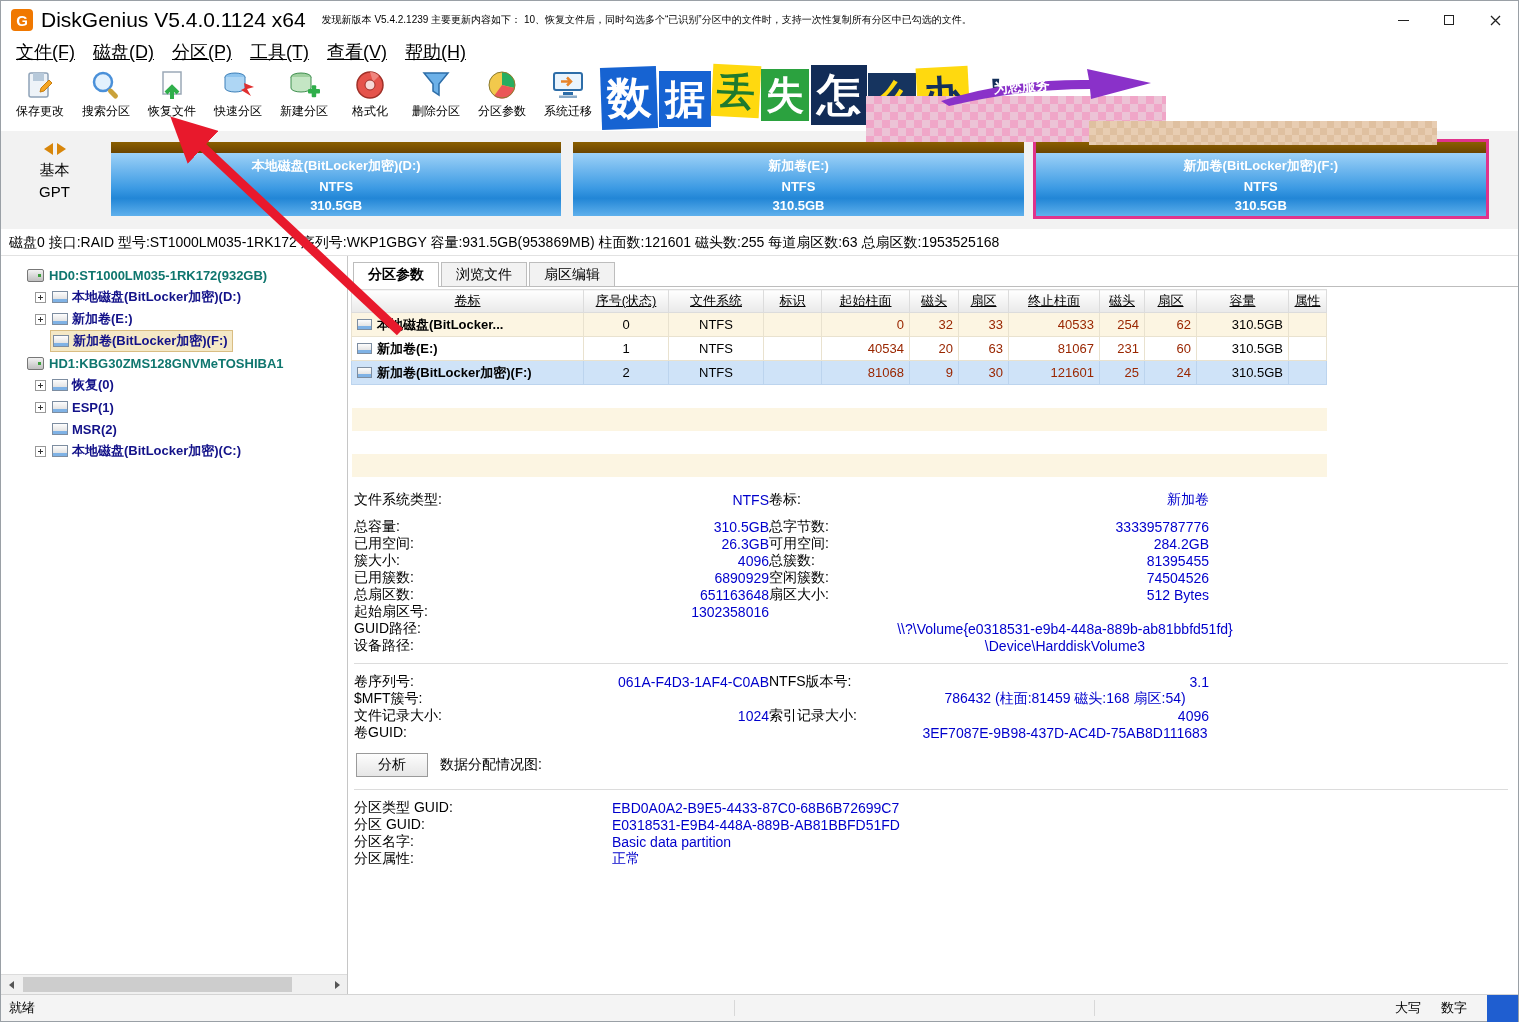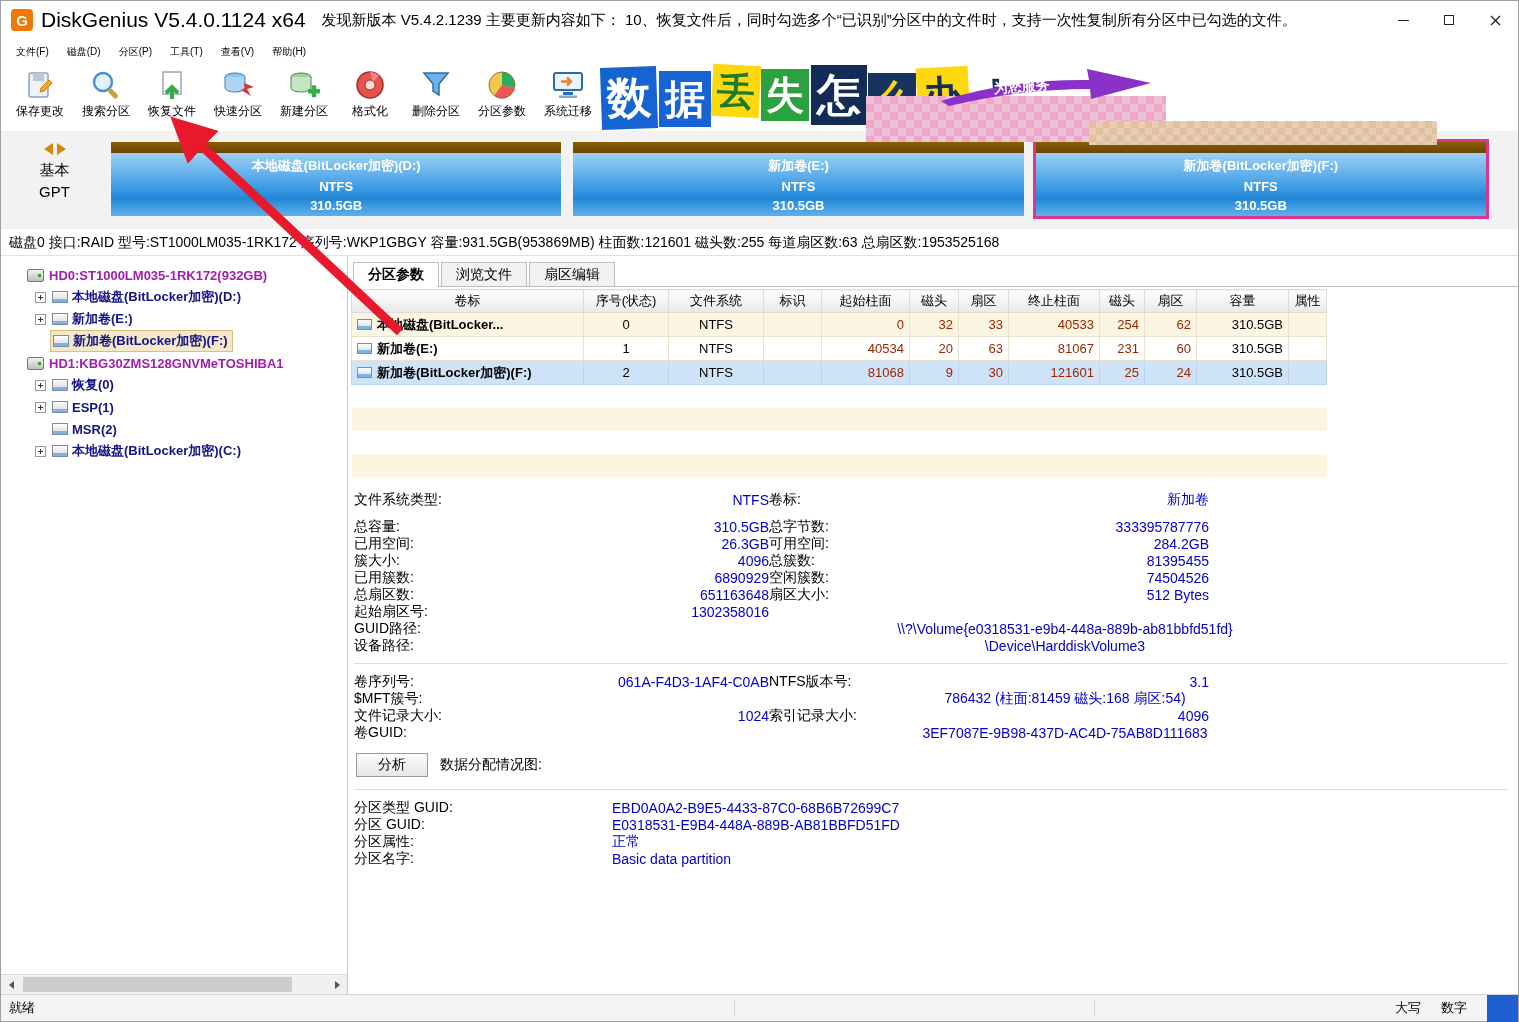--- a/index.html
+++ b/index.html
@@ -4,29 +4,29 @@
 <style>
   * { box-sizing: border-box; margin: 0; padding: 0; }
   html,body { width:1519px; height:1022px; overflow:hidden; }
   body { font-family:"Liberation Sans","DejaVu Sans",sans-serif; background:#fff; position:relative; font-size:14px; color:#000; }
   .win { position:absolute; inset:0; border:1px solid #9aa0a6; display:flex; flex-direction:column; background:#fff; }
 
   
   .titlebar { height:38px; flex:none; display:flex; align-items:center; padding-left:10px; background:#fff; }
   .applogo { width:22px; height:22px; background:#f07800; color:#fff; font-weight:bold; border-radius:4px; display:flex; align-items:center; justify-content:center; font-size:15px; flex:none; }
   .apptitle { font-size:21px; margin-left:8px; white-space:nowrap; }
-  .notice { font-size:15px; margin-left:16px; white-space:nowrap; overflow:hidden; }
+  .notice { font-size:10px; margin-left:16px; white-space:nowrap; overflow:hidden; }
   .wbtns { margin-left:auto; display:flex; flex:none; }
   .wbtn { width:46px; height:38px; display:flex; align-items:center; justify-content:center; }
   .ic-min { width:11px; height:1px; background:#222; display:inline-block; }
   .ic-max { width:10px; height:10px; border:1px solid #222; display:inline-block; }
 
   
   .menubar { height:26px; flex:none; display:flex; align-items:center; padding-left:6px; background:#fff; }
-  .menu-item { padding:0 9px; font-size:10px; cursor:default; }
+  .menu-item { padding:0 9px; font-size:18px; cursor:default;text-decoration:underline; }
 
   
   .toolbar { height:66px; flex:none; display:flex; align-items:flex-start; padding-left:6px; position:relative; background:#fff; }
   .tbtn { width:66px; height:64px; display:flex; flex-direction:column; align-items:center; padding-top:3px; flex:none; }
   .ticon { width:34px; height:34px; flex:none; }
   .ticon svg { width:100%; height:100%; display:block; }
   .tlabel { font-size:12px; margin-top:1px; white-space:nowrap; }
 
   
   .ad { position:absolute; left:600px; top:0; width:838px; height:66px; z-index:20; pointer-events:none; }
@@ -59,21 +59,21 @@
   .pbar-strip { height:11px; background:linear-gradient(180deg,#8a5f00,#6b4400); flex:none; }
   .pbar-body { flex:1; background:linear-gradient(180deg,#9dd1f7 0%, #3d9be4 55%, #2286d6 72%, #5fb0ec 100%); color:#fff; font-weight:bold; font-size:13px; text-align:center; display:flex; flex-direction:column; justify-content:center; gap:4px; }
 
   
   .diskinfo { height:27px; flex:none; line-height:27px; padding-left:8px; font-size:14px; background:#fff; border-bottom:1px solid #e2e2e2; white-space:nowrap; }
 
   
   .main { flex:1; display:flex; min-height:0; }
   .tree { width:347px; flex:none; border-right:1px solid #c6c6c6; position:relative; padding-top:8px; background:#fff; }
   .titem { height:22px; display:flex; align-items:center; font-size:13px; font-weight:bold; white-space:nowrap; }
-  .lvl0 { padding-left:24px; color:#a21caf; }
+  .lvl0 { padding-left:24px; color:#0f766e; }
   .lvl1 { padding-left:34px; color:#131289; }
   .inner { display:inline-flex; align-items:center; padding:1px 4px 1px 2px; }
   .titem.selected .inner { background:#f4e8c6; border:1px solid #d9bd83; }
   .expander { width:11px; height:11px; border:1px solid #999; background:#fff; margin-right:4px; position:relative; flex:none; }
   .expander::before { content:""; position:absolute; left:2px; right:2px; top:4px; height:1px; background:#333; }
   .expander.plus::after { content:""; position:absolute; top:2px; bottom:2px; left:4px; width:1px; background:#333; }
   .expander.none { visibility:hidden; }
   .dicon { width:17px; height:13px; margin-right:5px; background:linear-gradient(#f2f2f2,#bfbfbf); border:1px solid #777; border-radius:2px; position:relative; flex:none; }
   .dicon::after { content:""; position:absolute; right:2px; top:4px; width:3px; height:3px; background:#3c9f3c; }
   .picon { width:16px; height:12px; margin-right:4px; background:linear-gradient(#fdfdfd,#d8d8d8); border:1px solid #7d8da0; box-shadow:inset 0 -3px 0 #7fb2e5; flex:none; }
@@ -85,21 +85,21 @@
   .hthumb { position:absolute; left:2px; top:2px; bottom:2px; width:88%; background:#cdcdcd; }
 
   .content { flex:1; padding:6px 0 0 3px; background:#fff; overflow:hidden; }
   .tabbar { display:flex; height:25px; padding-left:2px; border-bottom:1px solid #bdbdbd; }
   .tab { padding:9px 14px; display:flex; align-items:center; font-size:14px; border:1px solid #bdbdbd; border-bottom:none; background:#f2f2f2; margin-right:2px; cursor:default;text-align:center; }
   .tab.active { background:#fff; font-weight:bold; position:relative; }
   .tab.active::after { content:""; position:absolute; left:0; right:0; bottom:-1px; height:1px; background:#fff; }
 
   
   .ptable { border-collapse:collapse; margin-top:2px; font-size:13px; table-layout:fixed; }
-  .ptable th { height:23px; border:1px solid #dcdcdc; background:linear-gradient(#ffffff,#e9e9e9); font-weight:normal; padding:0 3px; overflow:hidden; white-space:nowrap; }
+  .ptable th { height:23px; border:1px solid #dcdcdc; background:linear-gradient(#ffffff,#e9e9e9); font-weight:normal; padding:0 3px; overflow:hidden; white-space:nowrap;text-decoration:underline; }
   .ptable td { height:24px; border:1px solid #e9e2cf; padding:0 5px; overflow:hidden; white-space:nowrap; }
   tr.cream td { background:#fcf5e2; }
   tr.white td { background:#fff; }
   tr.sel td { background:#cfe3f8; border-color:#bcd4ee; }
   td.c { text-align:center; }
   td.r { text-align:right; color:var(--number_red,#992600); }
   td.cap { text-align:right; color:#000; }
   .vol { display:flex; align-items:center; gap:5px; font-weight:bold; }
   .vicon { width:15px; height:11px; background:linear-gradient(#fdfdfd,#d8d8d8); border:1px solid #7d8da0; box-shadow:inset 0 -3px 0 #7fb2e5; flex:none; }
   tr.filler td { border:none; height:23px; }
@@ -586,26 +586,26 @@
 
         <div class="d3row">
           <span class="dl">分区类型 GUID:</span>
           <span class="dv">EBD0A0A2-B9E5-4433-87C0-68B6B72699C7</span>
         </div>
         <div class="d3row">
           <span class="dl">分区 GUID:</span>
           <span class="dv">E0318531-E9B4-448A-889B-AB81BBFD51FD</span>
         </div>
         <div class="d3row">
+          <span class="dl">分区名字:</span>
+          <span class="dv">Basic data partition</span>
+        </div>
+        <div class="d3row">
           <span class="dl">分区属性:</span>
           <span class="dv">正常</span>
-        </div>
-        <div class="d3row">
-          <span class="dl">分区名字:</span>
-          <span class="dv">Basic data partition</span>
         </div>
       </div>
 
     </div>
   </div>
 
   <div class="statusbar">
     <span>就绪</span>
     <span class="sdiv" style="left:733px"></span>
     <span class="sdiv" style="left:1093px"></span>

